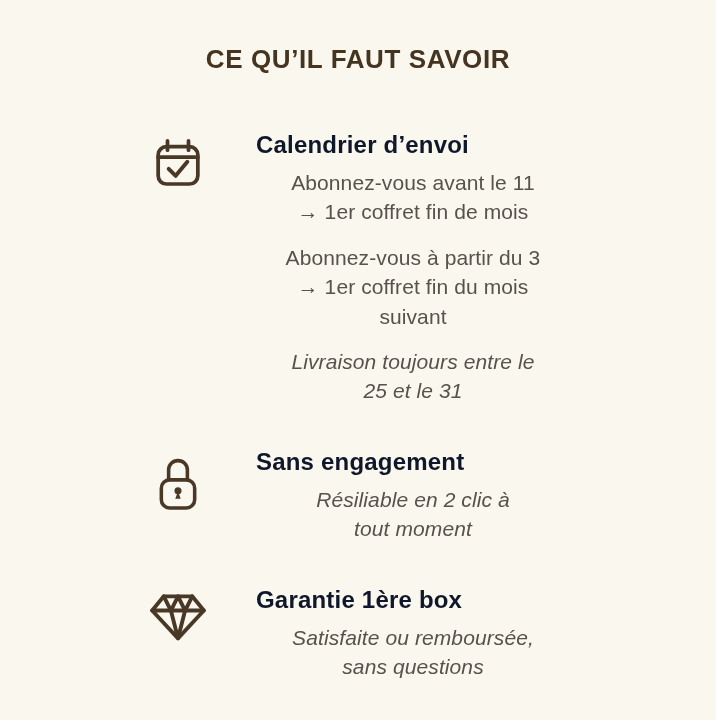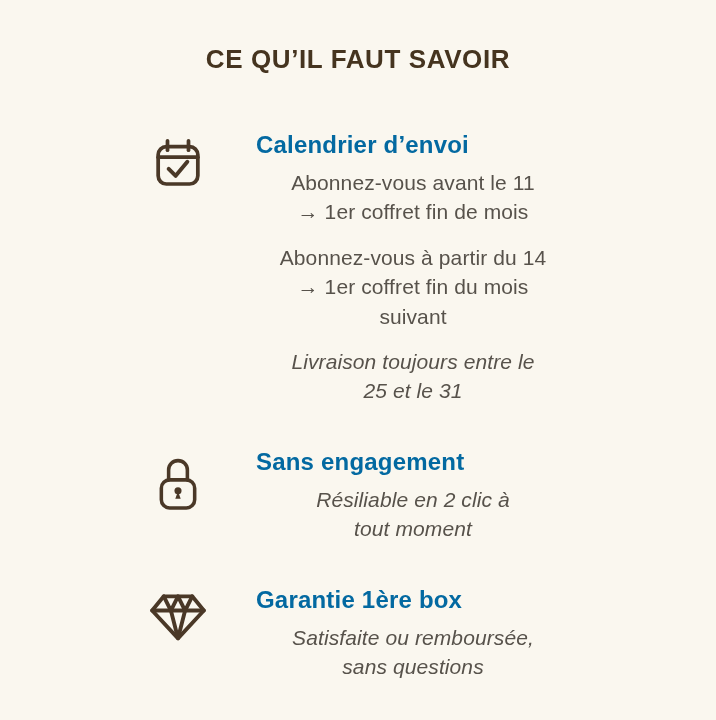--- a/index.html
+++ b/index.html
@@ -25,21 +25,21 @@
     flex: 0 0 64px;
     margin-right: 46px;
     display: flex;
     justify-content: center;
     padding-top: 3px;
   }
   .text-col { flex: 1 1 auto; }
   .item-heading {
     font-size: 24px;
     font-weight: 700;
-    color: #0369a1;
+    color: #0f172a;
     margin-bottom: 9px;
     letter-spacing: 0.2px;
   }
   .item-paragraph {
     font-size: 21px;
     line-height: 1.4;
     color: #57524b;
     white-space: pre-line;
     margin-bottom: 16px;
     letter-spacing: 0.1px;
@@ -66,21 +66,21 @@
           <line class="stroke" x1="15" y1="5" x2="15" y2="13" stroke-width="3.2"></line>
           <line class="stroke" x1="33" y1="5" x2="33" y2="13" stroke-width="3.2"></line>
           <line class="stroke" x1="7" y1="19" x2="41" y2="19" stroke-width="3.2"></line>
           <polyline class="stroke" points="16,29 22,35 32,23" stroke-width="3.4"></polyline>
         </svg>
       </div>
       <div class="text-col">
         <h2 class="item-heading">Calendrier d’envoi</h2>
         <p class="item-paragraph">Abonnez-vous avant le 11
 → 1er coffret fin de mois</p>
-        <p class="item-paragraph">Abonnez-vous à partir du 14
+        <p class="item-paragraph">Abonnez-vous à partir du 3
 → 1er coffret fin du mois
 suivant</p>
         <p class="item-paragraph">Livraison toujours entre le
 25 et le 31</p>
       </div>
     </section>
 
     <section class="item">
       <div class="icon-col">
         <svg width="50" height="64" viewBox="0 0 48 56">

